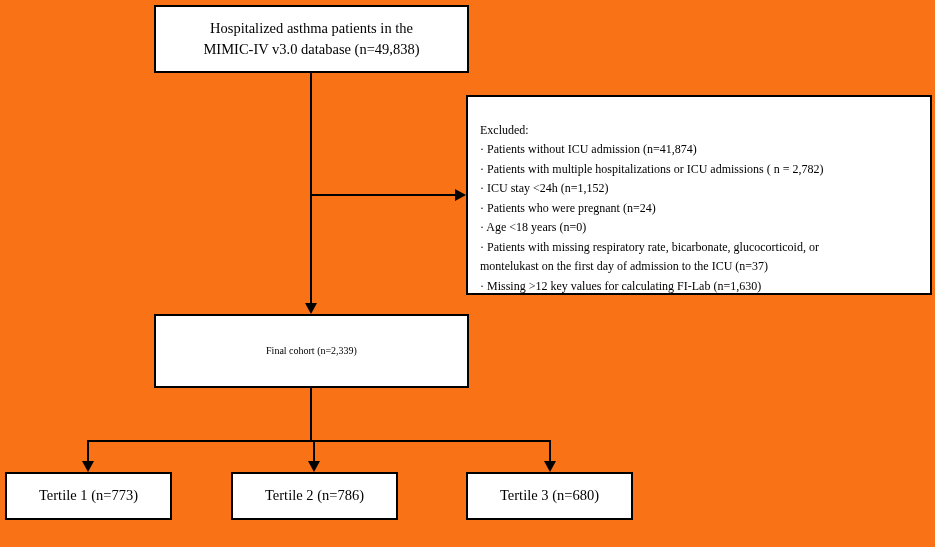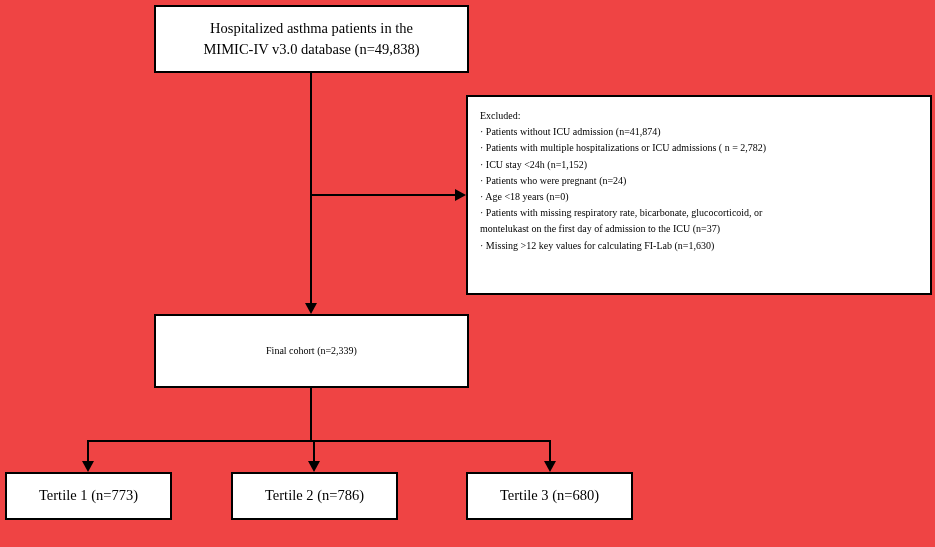--- a/index.html
+++ b/index.html
@@ -8,21 +8,21 @@
     background: #ffffff;
   }
   body {
     font-family: "Liberation Serif", serif;
     color: #000000;
   }
   #canvas {
     position: relative;
     width: 935px;
     height: 547px;
-    background: #ef4444;
+    background: #f97316;
     overflow: hidden;
   }
   .box {
     position: absolute;
     border: 2px solid #000000;
     background: #ffffff;
     box-sizing: border-box;
     display: flex;
     align-items: center;
     justify-content: center;
@@ -44,22 +44,22 @@
     width: 315px;
     height: 68px;
     font-size: 14.5px;
   }
   
   #box-excluded {
     left: 466px;
     top: 95px;
     width: 466px;
     height: 200px;
-    font-size: 10px;
-    padding: 11px 10px 9px 12px;
+    font-size: 12px;
+    padding: 24px 10px 9px 12px;
     align-items: flex-start;
   }
   #box-excluded .box-text {
     line-height: 1.62;
   }
   
   #box-final {
     left: 154px;
     top: 314px;
     width: 315px;

